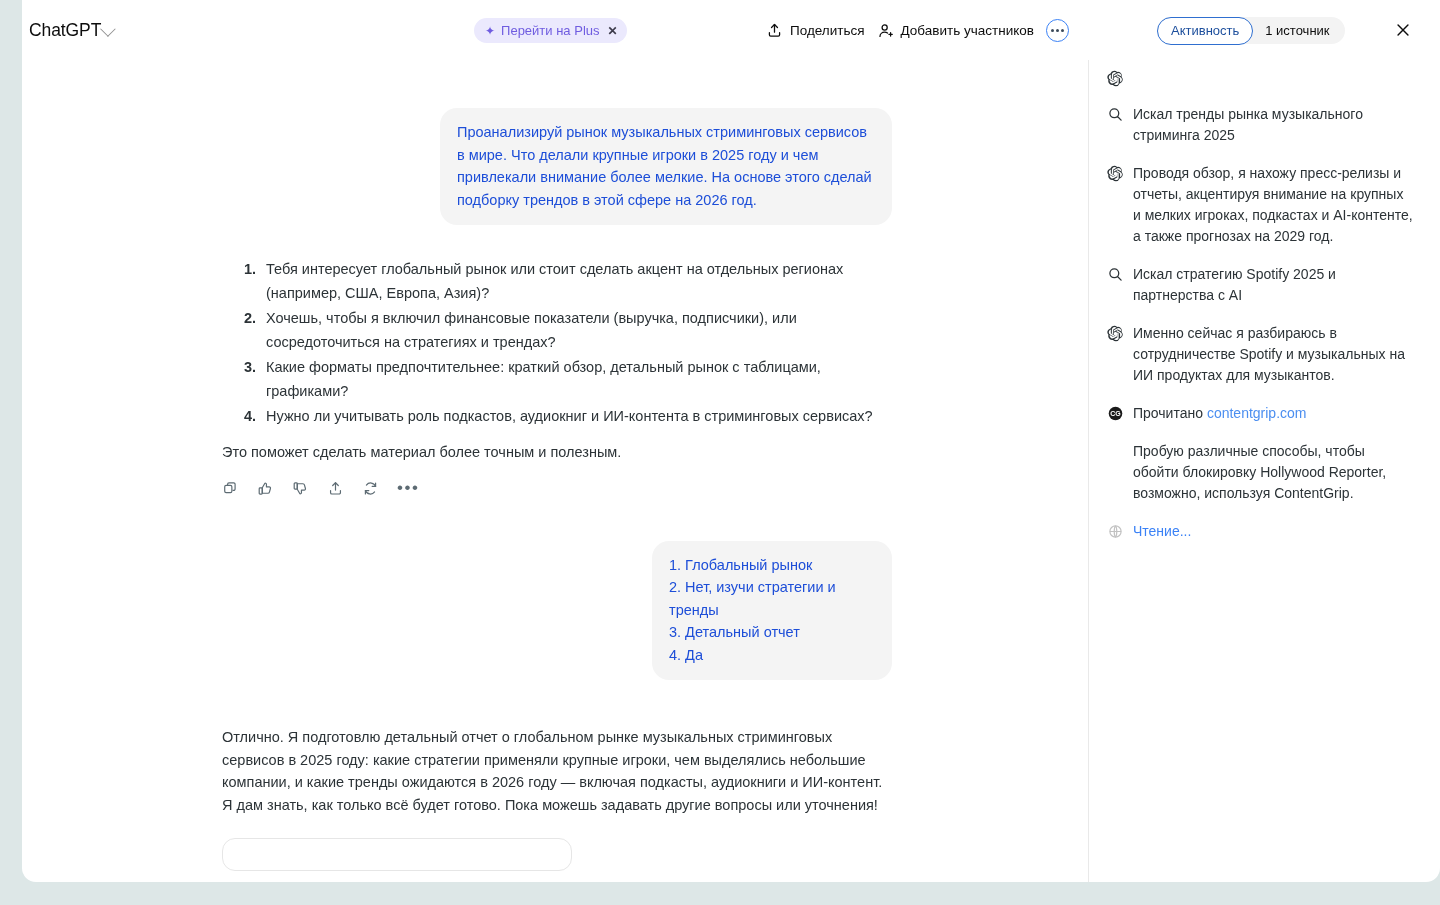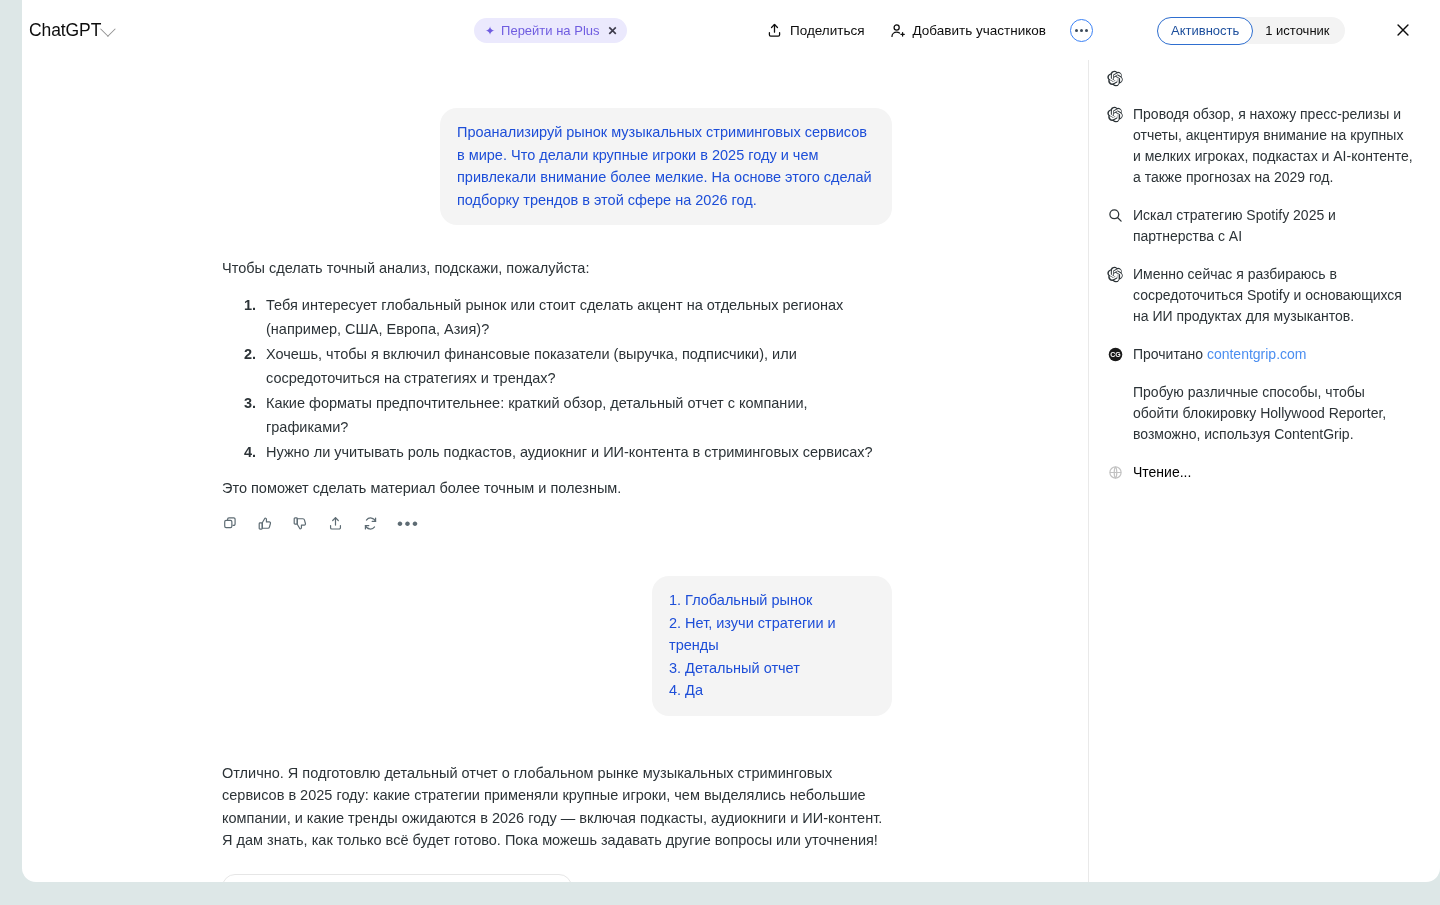--- a/index.html
+++ b/index.html
@@ -42,21 +42,21 @@
     display: flex; align-items: center; gap: 6px;
     padding: 0 9px 0 11px;
     background: #ebe9fd; border-radius: 13px;
     font-size: 13px; color: #6f5ce0;
     white-space: nowrap;
   }
   .spark { font-size: 12px; color: #6f5ce0; line-height: 1; }
   .plus-x { font-size: 12px; color: #3c3a4a; margin-left: 2px; font-weight: bold; }
   .hdr-right {
     position: absolute; left: 744px; top: 0;
-    height: 60px; display: flex; align-items: center; gap: 24px;
+    height: 60px; display: flex; align-items: center; gap: 12px;
   }
   .hdr-btn {
     display: flex; align-items: center; gap: 7px;
     font-size: 13.5px; color: #0d0d0d;
     white-space: nowrap;
   }
   .icon-dots-btn {
     width: 23px; height: 23px; border-radius: 50%;
     border: 1.6px solid #3b82f6;
     display: flex; align-items: center; justify-content: center;
@@ -128,21 +128,21 @@
     flex: 1; border-left: 1px solid #e9e9e9;
     padding: 8px 0 0 0; overflow: hidden;
   }
   .panel-title {
     font-size: 14.5px; line-height: 21px; color: #0d0d0d;
     padding: 0 26px 0 18px; margin-bottom: 17px;
   }
   .act { display: flex; gap: 9px; padding: 0 26px 0 18px; margin-bottom: 17px; }
   .act-ico { flex: 0 0 17px; width: 17px; height: 19px; padding-top: 2px; }
   .act-txt { font-size: 14px; line-height: 21px; color: #2c3337; }
-  .act-txt.muted { color: #000000; }
+  .act-txt.muted { color: #3b82f6; }
   .act-link { color: #4b8ef0; }
   .act-indent { padding-left: 44px; }
 </style>
 </head>
 <body>
 
 <div class="window">
 
   <div class="header">
 
@@ -201,25 +201,24 @@
   <div class="body">
 
     <div class="chat">
       <div class="chat-inner">
 
         <div class="user-row" style="margin-top:48px;">
           <div class="bubble">Проанализируй рынок музыкальных стриминговых сервисов в мире. Что делали крупные игроки в 2025 году и чем привлекали внимание более мелкие. На основе этого сделай подборку трендов в этой сфере на 2026 год.</div>
         </div>
 
         <div class="asst" style="margin-top:32px;">
-          <p>Чтобы сделать точный анализ, подскажи, пожалуйста:</p>
           <ol class="qlist">
             <li>Тебя интересует глобальный рынок или стоит сделать акцент на отдельных регионах (например, США, Европа, Азия)?</li>
             <li>Хочешь, чтобы я включил финансовые показатели (выручка, подписчики), или сосредоточиться на стратегиях и трендах?</li>
-            <li>Какие форматы предпочтительнее: краткий обзор, детальный отчет с компании, графиками?</li>
+            <li>Какие форматы предпочтительнее: краткий обзор, детальный рынок с таблицами, графиками?</li>
             <li>Нужно ли учитывать роль подкастов, аудиокниг и ИИ-контента в стриминговых сервисах?</li>
           </ol>
           <p>Это поможет сделать материал более точным и полезным.</p>
 
           <div class="toolbar">
             <svg class="tb-ico" viewBox="0 0 20 20" fill="none" stroke="#5d6b73" stroke-width="1.4" stroke-linejoin="round">
               <rect x="3.2" y="6.4" width="8.4" height="8.4" rx="1.6"></rect>
                 <path d="M6.6 6.4V5a1.6 1.6 0 011.6-1.6h5.6A1.6 1.6 0 0115.4 5v5.6a1.6 1.6 0 01-1.6 1.6h-1.4"></path>
             </svg>
             <svg class="tb-ico" viewBox="0 0 20 20" fill="none" stroke="#5d6b73" stroke-width="1.4" stroke-linejoin="round">
@@ -266,41 +265,48 @@
 
     <div class="panel">
 
 
       <div class="act">
         <svg class="act-ico" viewBox="0 0 20 20" fill="#2c3337">
           <path d="M17.2 8.2a4.5 4.5 0 00-.4-3.7 4.6 4.6 0 00-4.9-2.2A4.5 4.5 0 008.5.8a4.6 4.6 0 00-4.4 3.2 4.5 4.5 0 00-3 2.2 4.6 4.6 0 00.6 5.4 4.5 4.5 0 00.4 3.7 4.6 4.6 0 004.9 2.2 4.5 4.5 0 003.4 1.5 4.6 4.6 0 004.4-3.2 4.5 4.5 0 003-2.2 4.6 4.6 0 00-.6-5.4zm-6.8 9.5a3.4 3.4 0 01-2.2-.8l.1-.1 3.6-2.1c.2-.1.3-.3.3-.5V8.9l1.5.9v4.2a3.4 3.4 0 01-3.3 3.7zM3.6 14a3.4 3.4 0 01-.4-2.3l.1.1 3.6 2.1c.2.1.4.1.6 0l4.4-2.5v1.7l-3.7 2.2A3.4 3.4 0 013.6 14zM2.7 6.8A3.4 3.4 0 014.5 5.3v4.3c0 .2.1.4.3.5l4.4 2.5-1.5.9-3.7-2.1a3.4 3.4 0 01-1.3-4.6zm12.4 2.9l-4.4-2.6 1.5-.8 3.7 2.1a3.4 3.4 0 01-.5 6.1v-4.3c0-.2-.1-.4-.3-.5zm1.5-2.2l-.1-.1-3.6-2.1a.6.6 0 00-.6 0L8 7.8V6.1l3.7-2.1a3.4 3.4 0 015 3.5zM7.2 10.8l-1.5-.9V5.7a3.4 3.4 0 015.5-2.6l-.1.1L7.5 5.3c-.2.1-.3.3-.3.5zm.8-1.7L10 7.9l2 1.2v2.3l-2 1.2-2-1.2z"></path>
         </svg>
       </div>
 
-
-      <div class="act">
-        <svg class="act-ico" viewBox="0 0 20 20" fill="#2c3337">
-          <path d="M17.2 8.2a4.5 4.5 0 00-.4-3.7 4.6 4.6 0 00-4.9-2.2A4.5 4.5 0 008.5.8a4.6 4.6 0 00-4.4 3.2 4.5 4.5 0 00-3 2.2 4.6 4.6 0 00.6 5.4 4.5 4.5 0 00.4 3.7 4.6 4.6 0 004.9 2.2 4.5 4.5 0 003.4 1.5 4.6 4.6 0 004.4-3.2 4.5 4.5 0 003-2.2 4.6 4.6 0 00-.6-5.4zm-6.8 9.5a3.4 3.4 0 01-2.2-.8l.1-.1 3.6-2.1c.2-.1.3-.3.3-.5V8.9l1.5.9v4.2a3.4 3.4 0 01-3.3 3.7zM3.6 14a3.4 3.4 0 01-.4-2.3l.1.1 3.6 2.1c.2.1.4.1.6 0l4.4-2.5v1.7l-3.7 2.2A3.4 3.4 0 013.6 14zM2.7 6.8A3.4 3.4 0 014.5 5.3v4.3c0 .2.1.4.3.5l4.4 2.5-1.5.9-3.7-2.1a3.4 3.4 0 01-1.3-4.6zm12.4 2.9l-4.4-2.6 1.5-.8 3.7 2.1a3.4 3.4 0 01-.5 6.1v-4.3c0-.2-.1-.4-.3-.5zm1.5-2.2l-.1-.1-3.6-2.1a.6.6 0 00-.6 0L8 7.8V6.1l3.7-2.1a3.4 3.4 0 015 3.5zM7.2 10.8l-1.5-.9V5.7a3.4 3.4 0 015.5-2.6l-.1.1L7.5 5.3c-.2.1-.3.3-.3.5zm.8-1.7L10 7.9l2 1.2v2.3l-2 1.2-2-1.2z"></path>
-        </svg>
-        <div class="act-txt">Проводя обзор, я нахожу пресс-релизы и отчеты, акцентируя внимание на крупных и мелких игроках, подкастах и AI-контенте, а также прогнозах на 2029 год.</div>
-      </div>
-
       <div class="act">
         <svg class="act-ico" viewBox="0 0 20 20" fill="none" stroke="#2c3337" stroke-width="1.5" stroke-linecap="round">
           <circle cx="8.6" cy="8.6" r="5.2"></circle>
             <path d="M12.6 12.6l4 4"></path>
         </svg>
-        <div class="act-txt">Искал стратегию Spotify 2025 и партнерства с AI</div>
+        <div class="act-txt">Искал тренды рынка музыкального стриминга 2025</div>
       </div>
 
       <div class="act">
         <svg class="act-ico" viewBox="0 0 20 20" fill="#2c3337">
           <path d="M17.2 8.2a4.5 4.5 0 00-.4-3.7 4.6 4.6 0 00-4.9-2.2A4.5 4.5 0 008.5.8a4.6 4.6 0 00-4.4 3.2 4.5 4.5 0 00-3 2.2 4.6 4.6 0 00.6 5.4 4.5 4.5 0 00.4 3.7 4.6 4.6 0 004.9 2.2 4.5 4.5 0 003.4 1.5 4.6 4.6 0 004.4-3.2 4.5 4.5 0 003-2.2 4.6 4.6 0 00-.6-5.4zm-6.8 9.5a3.4 3.4 0 01-2.2-.8l.1-.1 3.6-2.1c.2-.1.3-.3.3-.5V8.9l1.5.9v4.2a3.4 3.4 0 01-3.3 3.7zM3.6 14a3.4 3.4 0 01-.4-2.3l.1.1 3.6 2.1c.2.1.4.1.6 0l4.4-2.5v1.7l-3.7 2.2A3.4 3.4 0 013.6 14zM2.7 6.8A3.4 3.4 0 014.5 5.3v4.3c0 .2.1.4.3.5l4.4 2.5-1.5.9-3.7-2.1a3.4 3.4 0 01-1.3-4.6zm12.4 2.9l-4.4-2.6 1.5-.8 3.7 2.1a3.4 3.4 0 01-.5 6.1v-4.3c0-.2-.1-.4-.3-.5zm1.5-2.2l-.1-.1-3.6-2.1a.6.6 0 00-.6 0L8 7.8V6.1l3.7-2.1a3.4 3.4 0 015 3.5zM7.2 10.8l-1.5-.9V5.7a3.4 3.4 0 015.5-2.6l-.1.1L7.5 5.3c-.2.1-.3.3-.3.5zm.8-1.7L10 7.9l2 1.2v2.3l-2 1.2-2-1.2z"></path>
         </svg>
-        <div class="act-txt">Именно сейчас я разбираюсь в сосредоточиться Spotify и основающихся на ИИ продуктах для музыкантов.</div>
+        <div class="act-txt">Проводя обзор, я нахожу пресс-релизы и отчеты, акцентируя внимание на крупных и мелких игроках, подкастах и AI-контенте, а также прогнозах на 2029 год.</div>
+      </div>
+
+      <div class="act">
+        <svg class="act-ico" viewBox="0 0 20 20" fill="none" stroke="#2c3337" stroke-width="1.5" stroke-linecap="round">
+          <circle cx="8.6" cy="8.6" r="5.2"></circle>
+            <path d="M12.6 12.6l4 4"></path>
+        </svg>
+        <div class="act-txt">Искал стратегию Spotify 2025 и партнерства с AI</div>
+      </div>
+
+      <div class="act">
+        <svg class="act-ico" viewBox="0 0 20 20" fill="#2c3337">
+          <path d="M17.2 8.2a4.5 4.5 0 00-.4-3.7 4.6 4.6 0 00-4.9-2.2A4.5 4.5 0 008.5.8a4.6 4.6 0 00-4.4 3.2 4.5 4.5 0 00-3 2.2 4.6 4.6 0 00.6 5.4 4.5 4.5 0 00.4 3.7 4.6 4.6 0 004.9 2.2 4.5 4.5 0 003.4 1.5 4.6 4.6 0 004.4-3.2 4.5 4.5 0 003-2.2 4.6 4.6 0 00-.6-5.4zm-6.8 9.5a3.4 3.4 0 01-2.2-.8l.1-.1 3.6-2.1c.2-.1.3-.3.3-.5V8.9l1.5.9v4.2a3.4 3.4 0 01-3.3 3.7zM3.6 14a3.4 3.4 0 01-.4-2.3l.1.1 3.6 2.1c.2.1.4.1.6 0l4.4-2.5v1.7l-3.7 2.2A3.4 3.4 0 013.6 14zM2.7 6.8A3.4 3.4 0 014.5 5.3v4.3c0 .2.1.4.3.5l4.4 2.5-1.5.9-3.7-2.1a3.4 3.4 0 01-1.3-4.6zm12.4 2.9l-4.4-2.6 1.5-.8 3.7 2.1a3.4 3.4 0 01-.5 6.1v-4.3c0-.2-.1-.4-.3-.5zm1.5-2.2l-.1-.1-3.6-2.1a.6.6 0 00-.6 0L8 7.8V6.1l3.7-2.1a3.4 3.4 0 015 3.5zM7.2 10.8l-1.5-.9V5.7a3.4 3.4 0 015.5-2.6l-.1.1L7.5 5.3c-.2.1-.3.3-.3.5zm.8-1.7L10 7.9l2 1.2v2.3l-2 1.2-2-1.2z"></path>
+        </svg>
+        <div class="act-txt">Именно сейчас я разбираюсь в сотрудничестве Spotify и музыкальных на ИИ продуктах для музыкантов.</div>
       </div>
 
       <div class="act">
         <svg class="act-ico" viewBox="0 0 20 20">
           <circle cx="10" cy="10" r="8" fill="#1a1a1a"></circle>
           <text x="10" y="13.4" font-size="8.2" fill="#ffffff" text-anchor="middle" font-family="Liberation Sans, sans-serif" font-weight="bold">CG</text>
         </svg>
         <div class="act-txt"><span>Прочитано </span><span class="act-link">contentgrip.com</span></div>
       </div>
 

